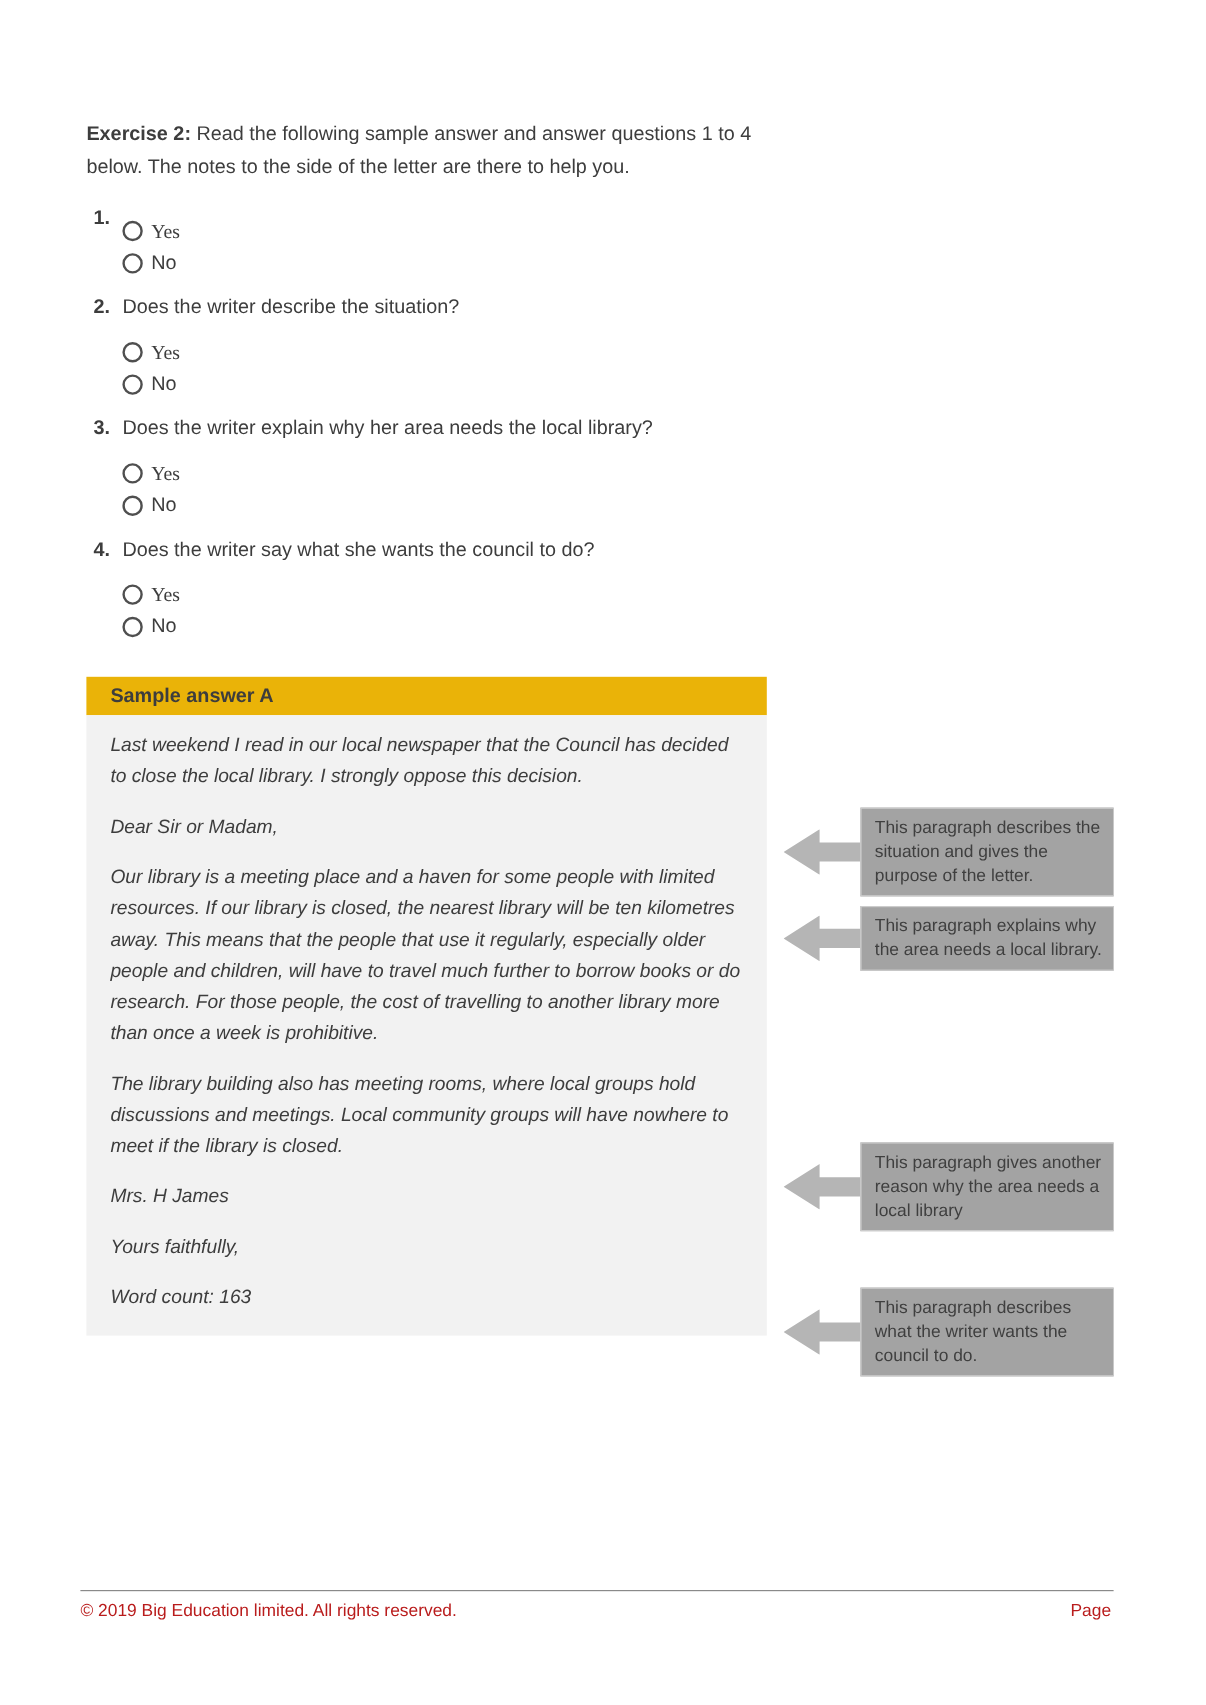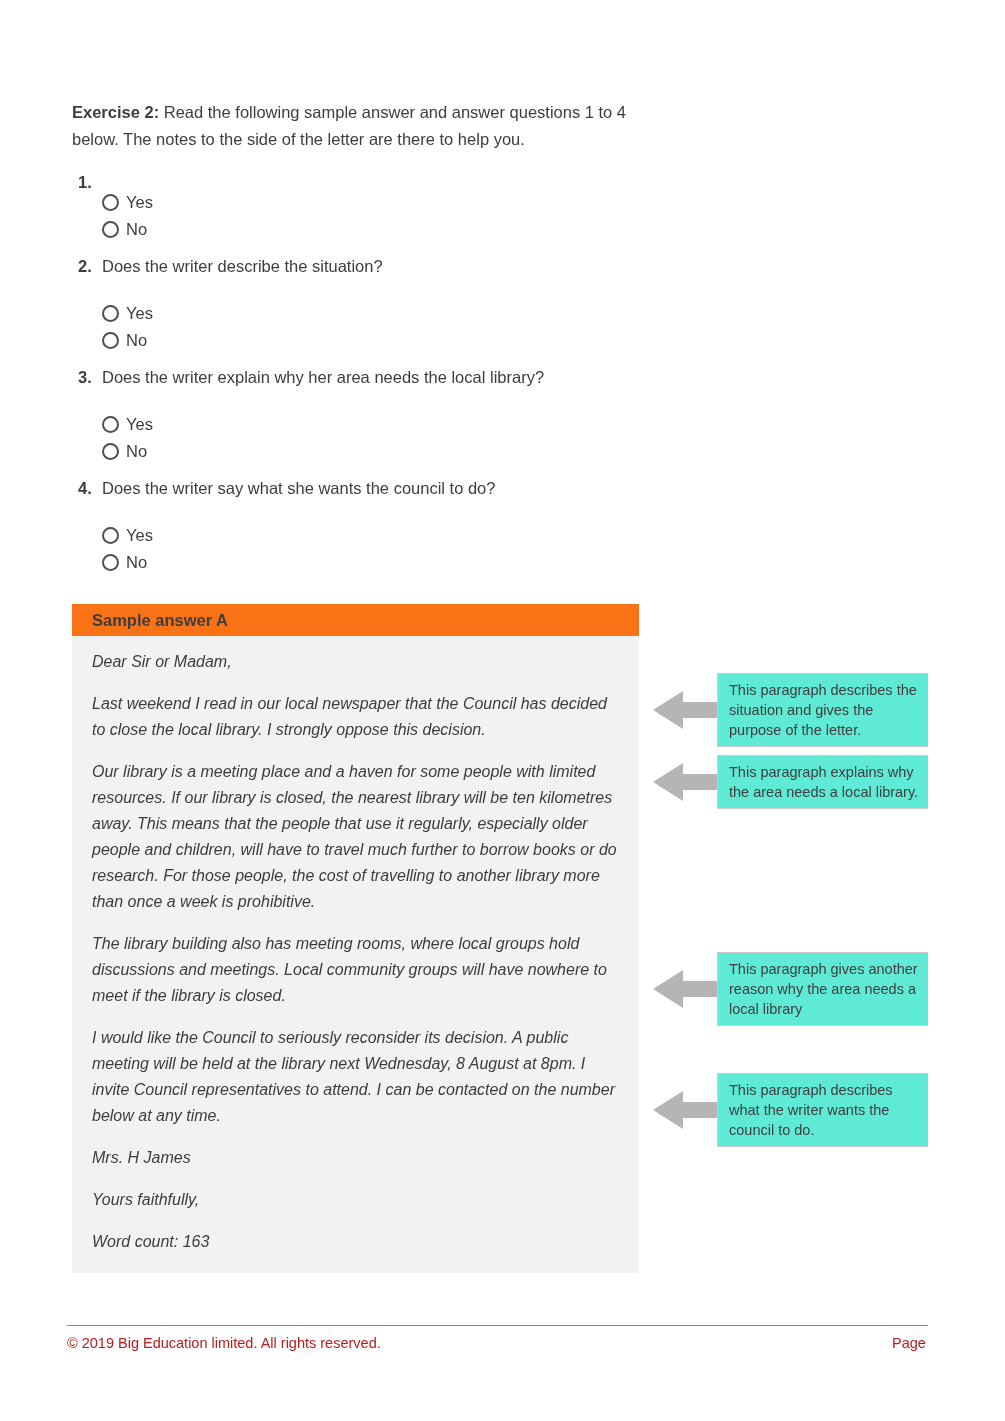--- a/index.html
+++ b/index.html
@@ -43,38 +43,38 @@
     font-size: 16.5px;
     line-height: 27px;
     max-width: 520px;
   }
   .radio-row {
     display: flex;
     align-items: center;
     height: 27px;
     cursor: pointer;
   }
-  .radio-row:first-of-type { margin-top: 20px; }
+  .radio-row:first-of-type { margin-top: 10px; font-family: Liberation Serif, serif; }
   .radio-circle {
     display: inline-block;
     width: 17px;
     height: 17px;
     border: 2px solid #4f4f4f;
     border-radius: 50%;
     background: #ffffff;
     margin-right: 7px;
     flex: 0 0 17px;
   }
   .radio-label { font-size: 16.5px; }
   .sample-box {
     margin-top: 28px;
     width: 567px;
   }
   .sample-header {
-    background: #f97316;
+    background: #eab308;
     font-weight: bold;
     font-size: 16.5px;
     padding: 7px 20px 6px 20px;
   }
   .sample-body {
     background: #f2f2f2;
     padding: 13px 20px 18px 20px;
     font-style: italic;
     font-size: 16px;
     line-height: 26px;
@@ -91,21 +91,21 @@
   .arrow {
     width: 64px;
     height: 38px;
     flex: 0 0 64px;
     display: block;
   }
   .arrow polygon { fill: #b5b5b5; }
   .note {
     width: 216px;
     border: 1px solid #cccccc;
-    background: #5eead4;
+    background: #a3a3a3;
     padding: 6px 11px;
     font-size: 14.5px;
     line-height: 20px;
     color: #3f3f3f;
   }
   .ann-1 { top: 673px; }
   .ann-2 { top: 755px; }
   .ann-3 { top: 952px; }
   .ann-4 { top: 1073px; }
   .footer-line {
@@ -197,25 +197,24 @@
             <span class="radio-label">No</span>
           </label>
         </div>
       </div>
 
     </div>
 
     <div class="sample-box">
       <div class="sample-header">Sample answer A</div>
       <div class="sample-body">
+        <p>Last weekend I read in our local newspaper that the Council has decided to close the local library. I strongly oppose this decision.</p>
         <p>Dear Sir or Madam,</p>
-        <p>Last weekend I read in our local newspaper that the Council has decided to close the local library. I strongly oppose this decision.</p>
         <p>Our library is a meeting place and a haven for some people with limited resources. If our library is closed, the nearest library will be ten kilometres away. This means that the people that use it regularly, especially older people and children, will have to travel much further to borrow books or do research. For those people, the cost of travelling to another library more than once a week is prohibitive.</p>
         <p>The library building also has meeting rooms, where local groups hold discussions and meetings. Local community groups will have nowhere to meet if the library is closed.</p>
-        <p>I would like the Council to seriously reconsider its decision. A public meeting will be held at the library next Wednesday, 8 August at 8pm. I invite Council representatives to attend. I can be contacted on the number below at any time.</p>
         <p>Mrs. H James</p>
         <p>Yours faithfully,</p>
         <p>Word count: 163</p>
       </div>
     </div>
 
   </div>
 
   <div class="annotation ann-1">
     <svg class="arrow" viewBox="0 0 64 38" xmlns="http://www.w3.org/2000/svg">

